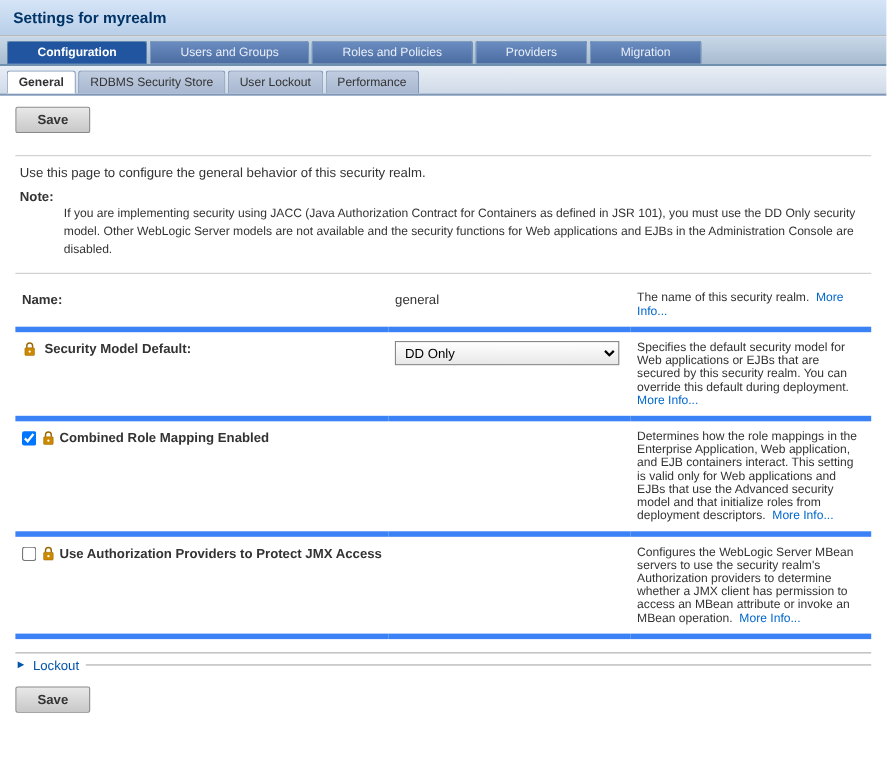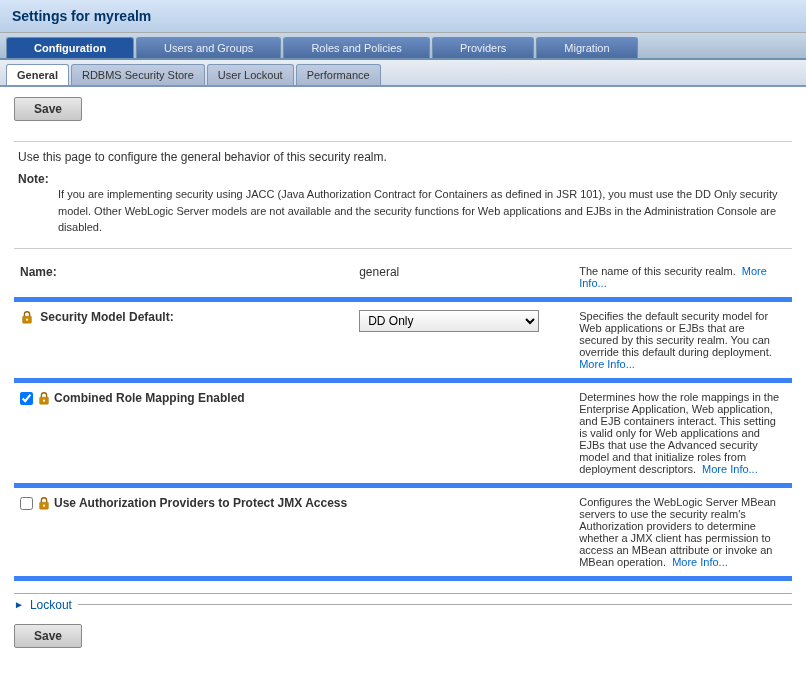--- a/index.html
+++ b/index.html
@@ -138,21 +138,21 @@
       font-size: 11px;
       color: #333;
     }
     .more-info {
       color: #0066cc;
       text-decoration: none;
       font-size: 11px;
     }
 
     select.form-select {
-      width: 180px;
+      width: 204px;
       padding: 2px 4px;
       font-size: 12px;
       border: 1px solid #888;
       background: linear-gradient(to bottom, #fff, #e8e8e8);
     }
 
     .label-with-icon {
       display: flex;
       align-items: flex-end;
     }

